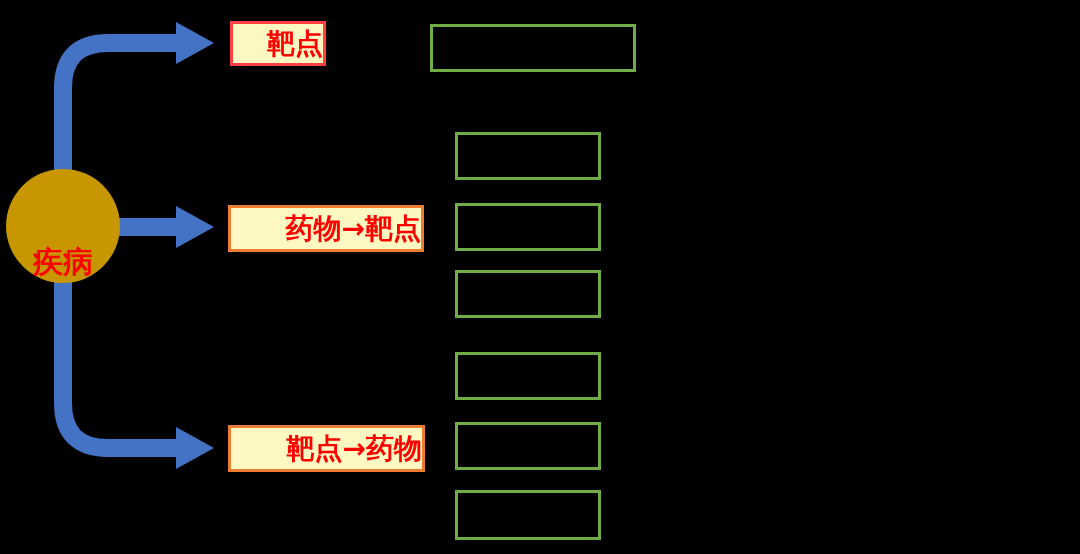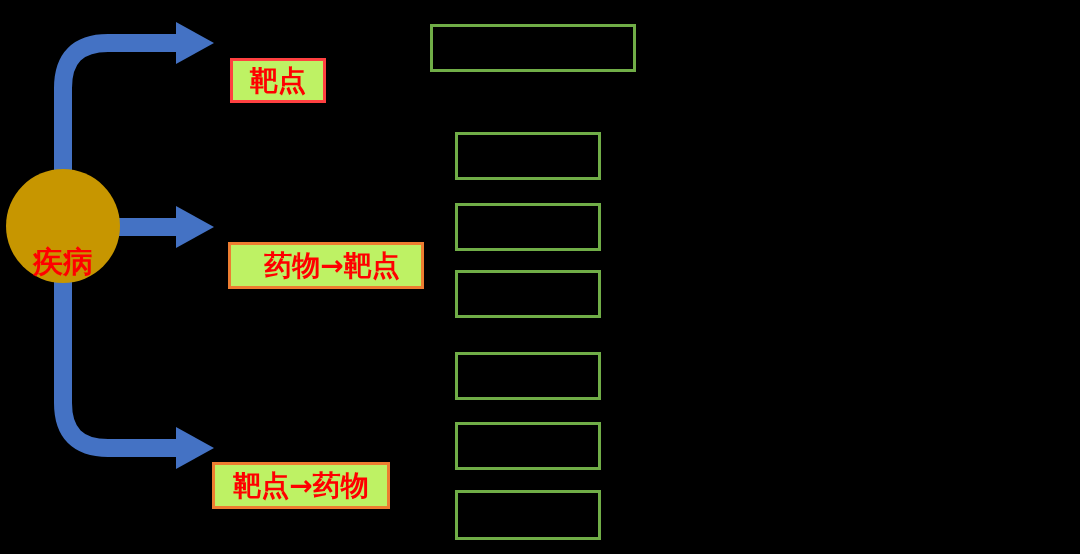--- a/index.html
+++ b/index.html
@@ -26,40 +26,39 @@
     left: 6px; top: 169px;
     width: 114px; height: 114px;
     border-radius: 50%;
     background: var(--node-gold, #C79600);
     display: flex; align-items: flex-end; justify-content: center;
     font-size: 30px; font-weight: bold;
     color: var(--label-text-red, #FF0000);
   }
   .branch-label {
     position: absolute;
-    background: #bef264;
+    background: #fef9c3;
     color: var(--label-text-red, #FF0000);
     font-weight: bold;
-    display: flex; align-items: center; justify-content: center;
+    display: flex; align-items: center; justify-content: flex-end;
     font-size: 28px;
     box-sizing: border-box;
     white-space: nowrap;
-    margin-top: 37px;
   }
   .branch-target {
     left: 230px; top: 21px; width: 96px; height: 45px;
     border: 3px solid var(--label-border-red, #FF4040);
   }
   .branch-drug-target {
     left: 228px; top: 205px; width: 196px; height: 47px;
     border: 3px solid var(--label-border-orange, #ED7D31);
     padding-left: 12px;
   }
   .branch-target-drug {
-    left: 212px; top: 425px; width: 178px; height: 47px;
+    left: 228px; top: 425px; width: 197px; height: 47px;
     border: 3px solid var(--label-border-orange, #ED7D31);
   }
   .result-box {
     position: absolute;
     background: #000;
     border: 3px solid var(--result-box-border-green, #70AD47);
     box-sizing: border-box;
   }
   .rb1 { left: 430px; top: 24px;  width: 206px; height: 48px; }
   .rb2 { left: 455px; top: 132px; width: 146px; height: 48px; }

